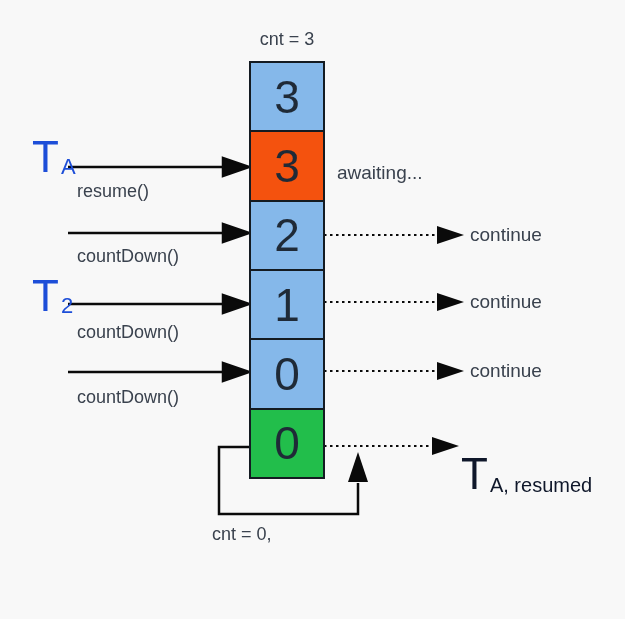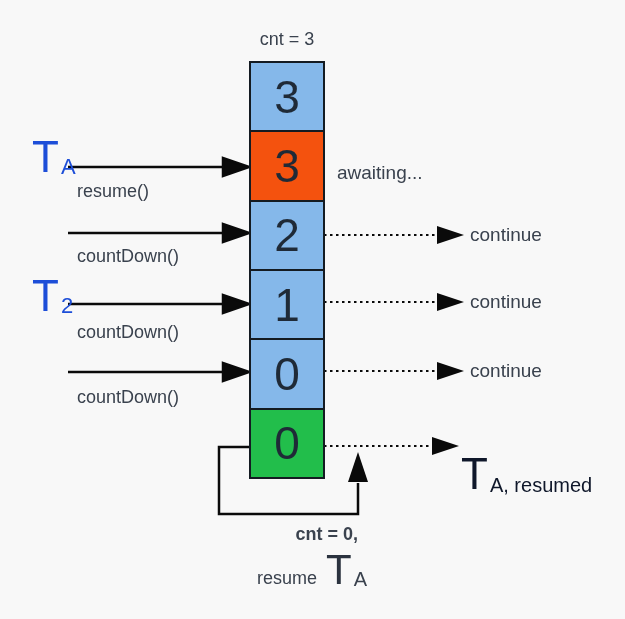--- a/index.html
+++ b/index.html
@@ -22,21 +22,21 @@
   .cell:last-child{border-bottom:none;}
   
   .lbl{position:absolute;color:#3a424e;white-space:nowrap;}
   .cnt-label{left:217px;top:29px;width:140px;text-align:center;font-size:18px;}
   .tlabel{left:32px;font-size:44px;line-height:44px;color:#1d4ed8;}
   .tsub{font-size:22px;vertical-align:-2px;margin-left:2px;}
   .call{left:77px;font-size:18px;line-height:18px;}
   .result{font-size:19px;line-height:19px;}
   .resumed{left:461px;top:424px;font-size:44px;line-height:44px;color:#0f172a;margin-top:28px;}
   .rsub{font-size:20px;vertical-align:-3px;margin-left:2px;}
-  .loop1{left:218px;top:524px;width:140px;text-align:right;font-size:18px;font-weight:bold;}
+  .loop1{left:212px;top:524px;width:140px;text-align:left;font-size:18px;}
   .loop2{left:212px;top:549px;width:200px;text-align:center;font-size:18px;}
   .loop2 .bigT{font-size:42px;line-height:42px;margin-left:9px;color:#2b333f;}
   .loop2 .tsub{font-size:20px;}
 </style>
 </head>
 <body>
 
 <div class="canvas">
 
   <svg class="overlay" viewBox="0 0 625 619">
@@ -101,15 +101,14 @@
   <div class="lbl call" style="top:388px">countDown()</div>
 
   <div class="lbl result" style="left:337px;top:163px">awaiting...</div>
   <div class="lbl result" style="left:470px;top:225px">continue</div>
   <div class="lbl result" style="left:470px;top:292px">continue</div>
   <div class="lbl result" style="left:470px;top:361px">continue</div>
 
   <div class="lbl resumed"><span>T</span><span class="rsub">A, resumed</span></div>
 
   <div class="lbl loop1">cnt = 0,</div>
-  <div class="lbl loop2"><span>resume</span><span class="bigT">T</span><span class="tsub">A</span></div>
 
 </div>
 
 </body></html>

